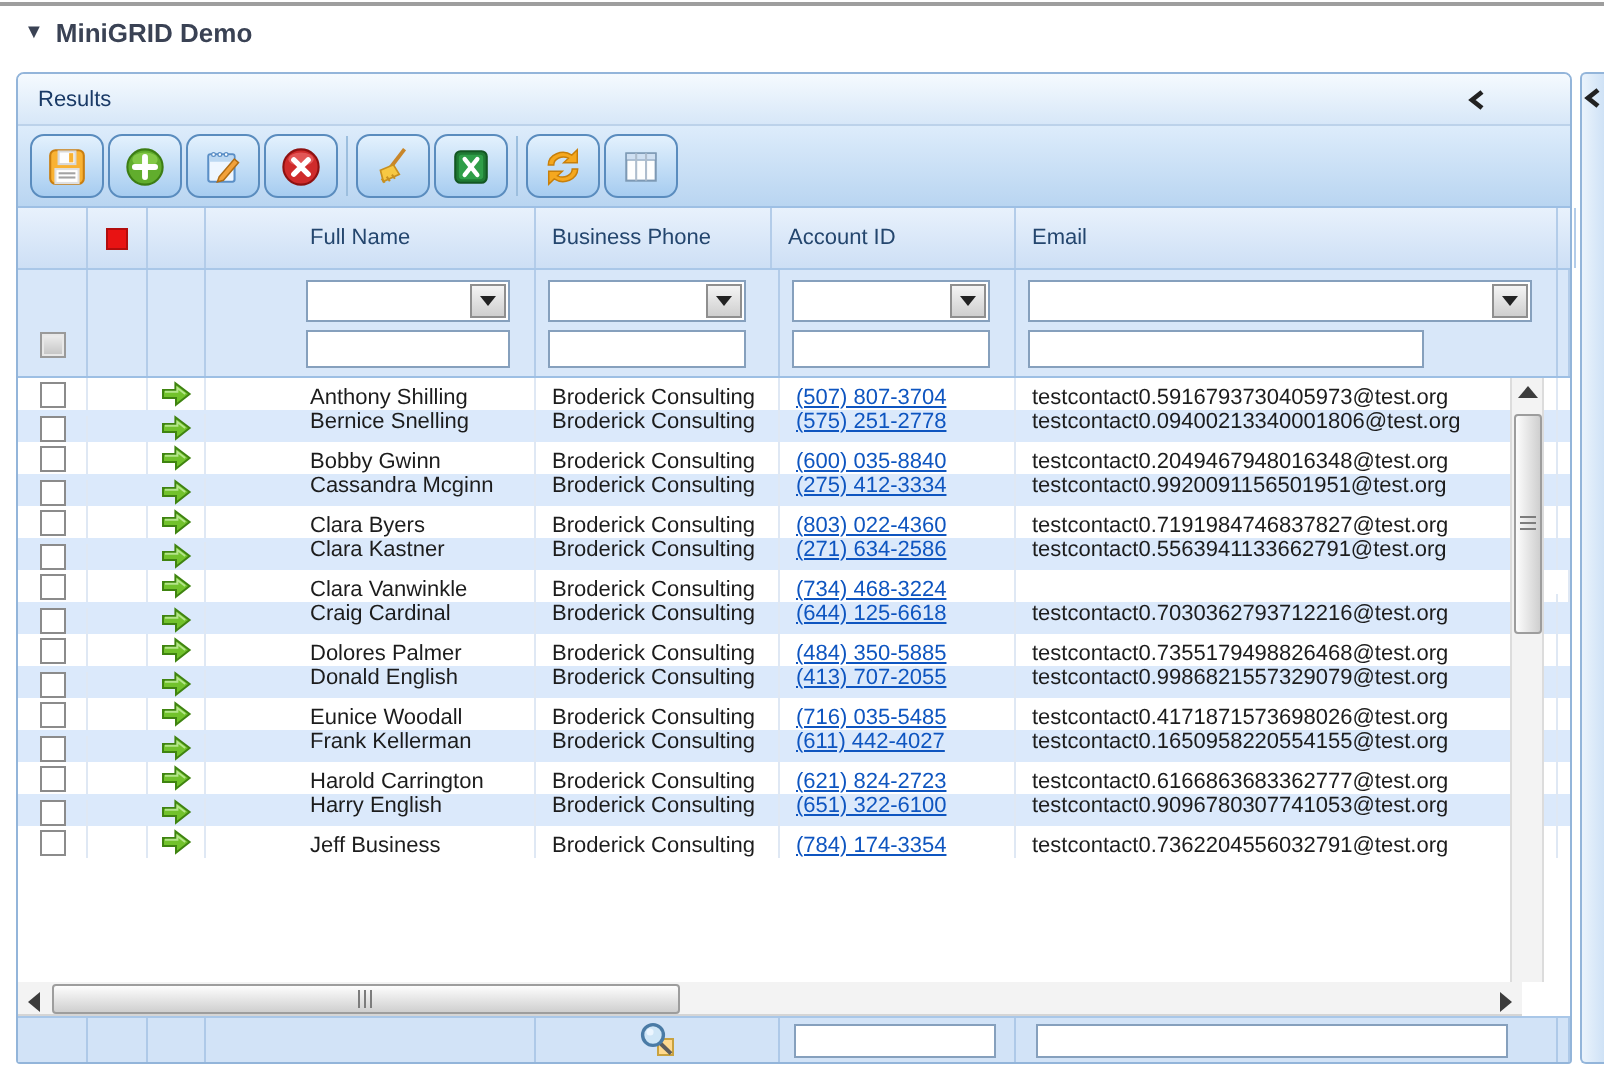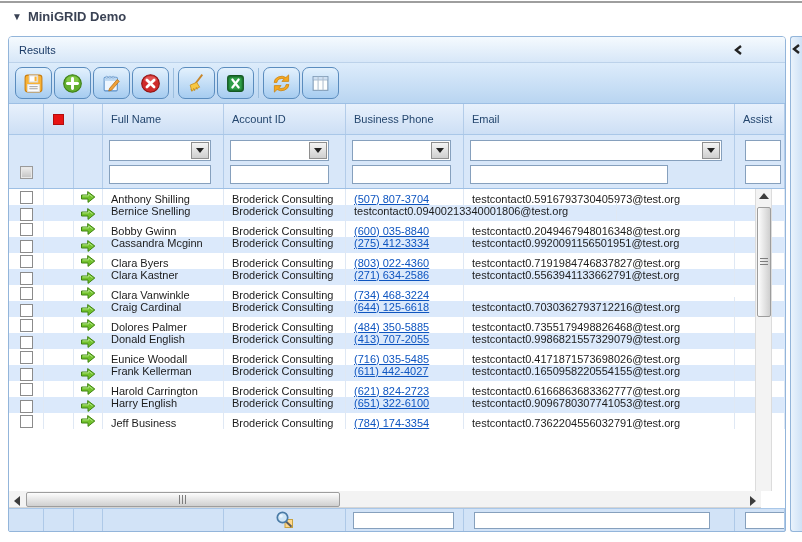--- a/index.html
+++ b/index.html
@@ -25,21 +25,21 @@
   .tb svg{width:21px;height:21px;}
   .tbsep{width:1px;height:30px;background:#9cbede;margin:0 3px;}
   
   .ghead{height:30px;flex:0 0 30px;display:flex;background:linear-gradient(#e8f1fc,#cddff5);
     border-bottom:1px solid #a9c7e8;}
   .ghead .c{display:flex;align-items:center;border-right:1px solid #b3cce9;box-sizing:border-box;
     color:#24466e;padding-left:8px;overflow:hidden;white-space:nowrap;}
   .c-sel{width:35px;flex:0 0 35px;}
   .c-flag{width:30px;flex:0 0 30px;}
   .c-go{width:29px;flex:0 0 29px;}
-  .c-name{width:121px;flex:0 0 121px;}
+  .c-name{width:121px;flex:0 0 121px;margin-left:44px;}
   .c-acct{width:122px;flex:0 0 122px;}
   .c-phone{width:118px;flex:0 0 118px;}
   .c-email{width:271px;flex:0 0 271px;}
   .c-assist{flex:1 1 auto;min-width:0;}
   .redsq{width:9px;height:9px;background:#e81313;border:1px solid #b20d0d;margin:0 auto;}
   .ghead .c-flag,.ghead .c-sel,.ghead .c-go{padding-left:0;justify-content:center;}
   
   .gfilter{height:53px;flex:0 0 53px;display:flex;background:#d8e7f9;border-bottom:1px solid #9dbfe4;}
   .gfilter .fc{border-right:1px solid #b3cce9;box-sizing:border-box;display:flex;
     flex-direction:column;padding-top:5px;overflow:hidden;}
@@ -185,22 +185,22 @@
     </button>
   </div>
 
   <div class="ghead">
     <div class="c c-sel"></div>
     <div class="c c-flag">
       <span class="redsq"></span>
     </div>
     <div class="c c-go"></div>
     <div class="c c-name">Full Name</div>
+    <div class="c c-phone">Business Phone</div>
     <div class="c c-acct">Account ID</div>
-    <div class="c c-phone">Business Phone</div>
     <div class="c c-email">Email</div>
     <div class="c c-assist">Assist</div>
   </div>
 
   <div class="gfilter">
     <div class="fc c-sel">
       <span class="cb gray"></span>
     </div>
     <div class="fc c-flag"></div>
     <div class="fc c-go"></div>
@@ -266,20 +266,21 @@
         </div>
     <div class="c c-flag"></div>
     <div class="c c-go">
       <svg width="16" height="14" viewBox="0 0 16 14">
         <path d="M1.5 5 h6.2 V1.6 L14.8 7 8 12.4 V9 H1.5 z" fill="#72c22c" stroke="#3f8410" stroke-width="1"></path>
         <path d="M2.5 5.9 h6.2 V4 L12.6 7" fill="none" stroke="#b4e58a" stroke-width="1"></path>
       </svg>
     </div>
     <div class="c c-name">Bernice Snelling</div>
     <div class="c c-acct">Broderick Consulting</div>
+    <div class="c c-phone"><a>(575) 251-2778</a></div>
     <div class="c c-email">testcontact0.09400213340001806@test.org</div>
     <div class="c c-assist"></div>
   </div>
       <div class="row">
     <div class="c c-sel">
           <span class="cb"></span>
         </div>
     <div class="c c-flag"></div>
     <div class="c c-go">
       <svg width="16" height="14" viewBox="0 0 16 14">

